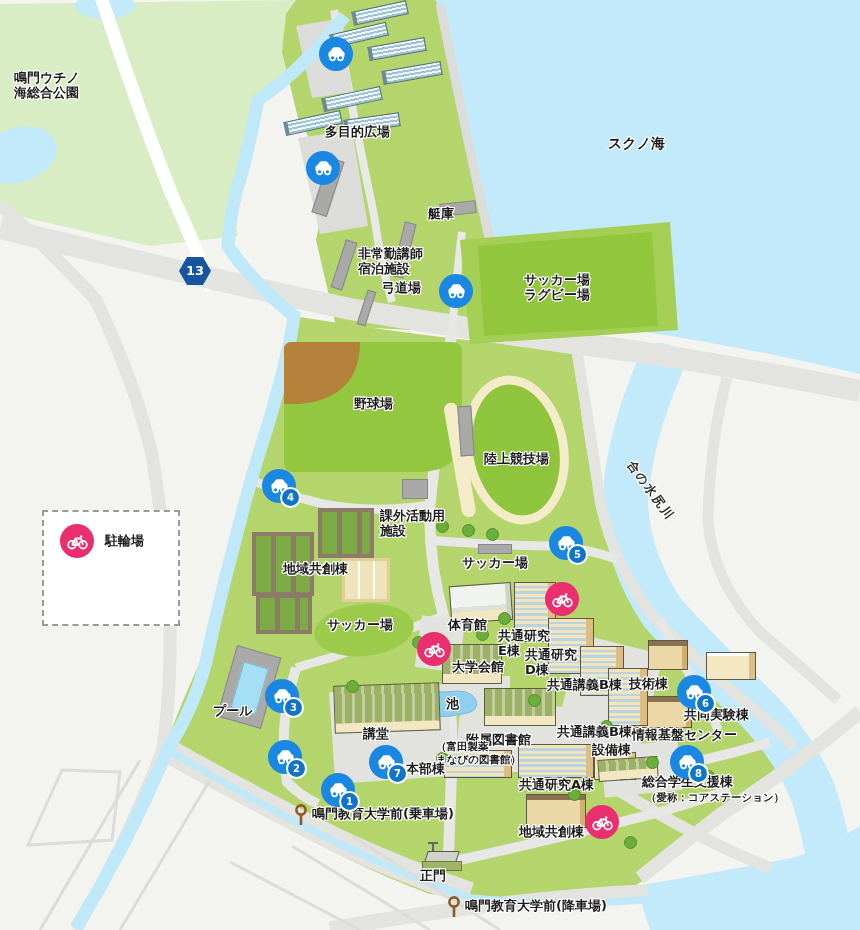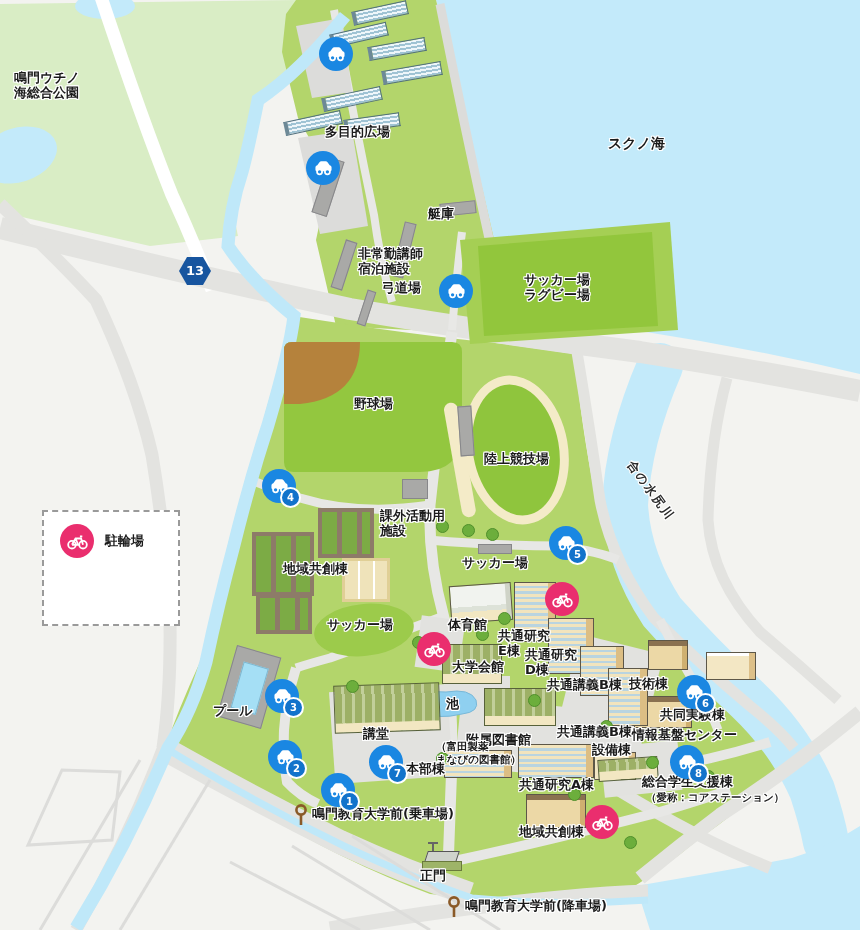--- a/index.html
+++ b/index.html
@@ -231,21 +231,21 @@
   <div class="lbl" style="left:547px;top:677px">共通講義B棟</div>
   <div class="lbl" style="left:629px;top:676px">技術棟</div>
   <div class="lbl" style="left:213px;top:703px">プール</div>
   <div class="lbl" style="left:446px;top:696px">池</div>
   <div class="lbl" style="left:363px;top:726px">講堂</div>
   <div class="lbl" style="left:466px;top:732px">附属図書館</div>
   <div class="lbl sm" style="left:436px;top:740px">（富田製薬
 まなびの図書館）</div>
   <div class="lbl" style="left:557px;top:724px">共通講義B棟</div>
   <div class="lbl" style="left:592px;top:742px">設備棟</div>
-  <div class="lbl" style="left:660px;top:707px">共同実験棟</div>
+  <div class="lbl" style="left:684px;top:707px">共同実験棟</div>
   <div class="lbl" style="left:632px;top:727px">情報基盤センター</div>
   <div class="lbl" style="left:519px;top:777px">共通研究A棟</div>
   <div class="lbl" style="left:406px;top:761px">本部棟</div>
   <div class="lbl" style="left:642px;top:774px">総合学生支援棟</div>
   <div class="lbl sm" style="left:646px;top:791px">（愛称：コアステーション）</div>
   <div class="lbl" style="left:519px;top:824px">地域共創棟</div>
   <div class="lbl" style="left:420px;top:868px">正門</div>
 
   <div class="badge">13</div>
 

